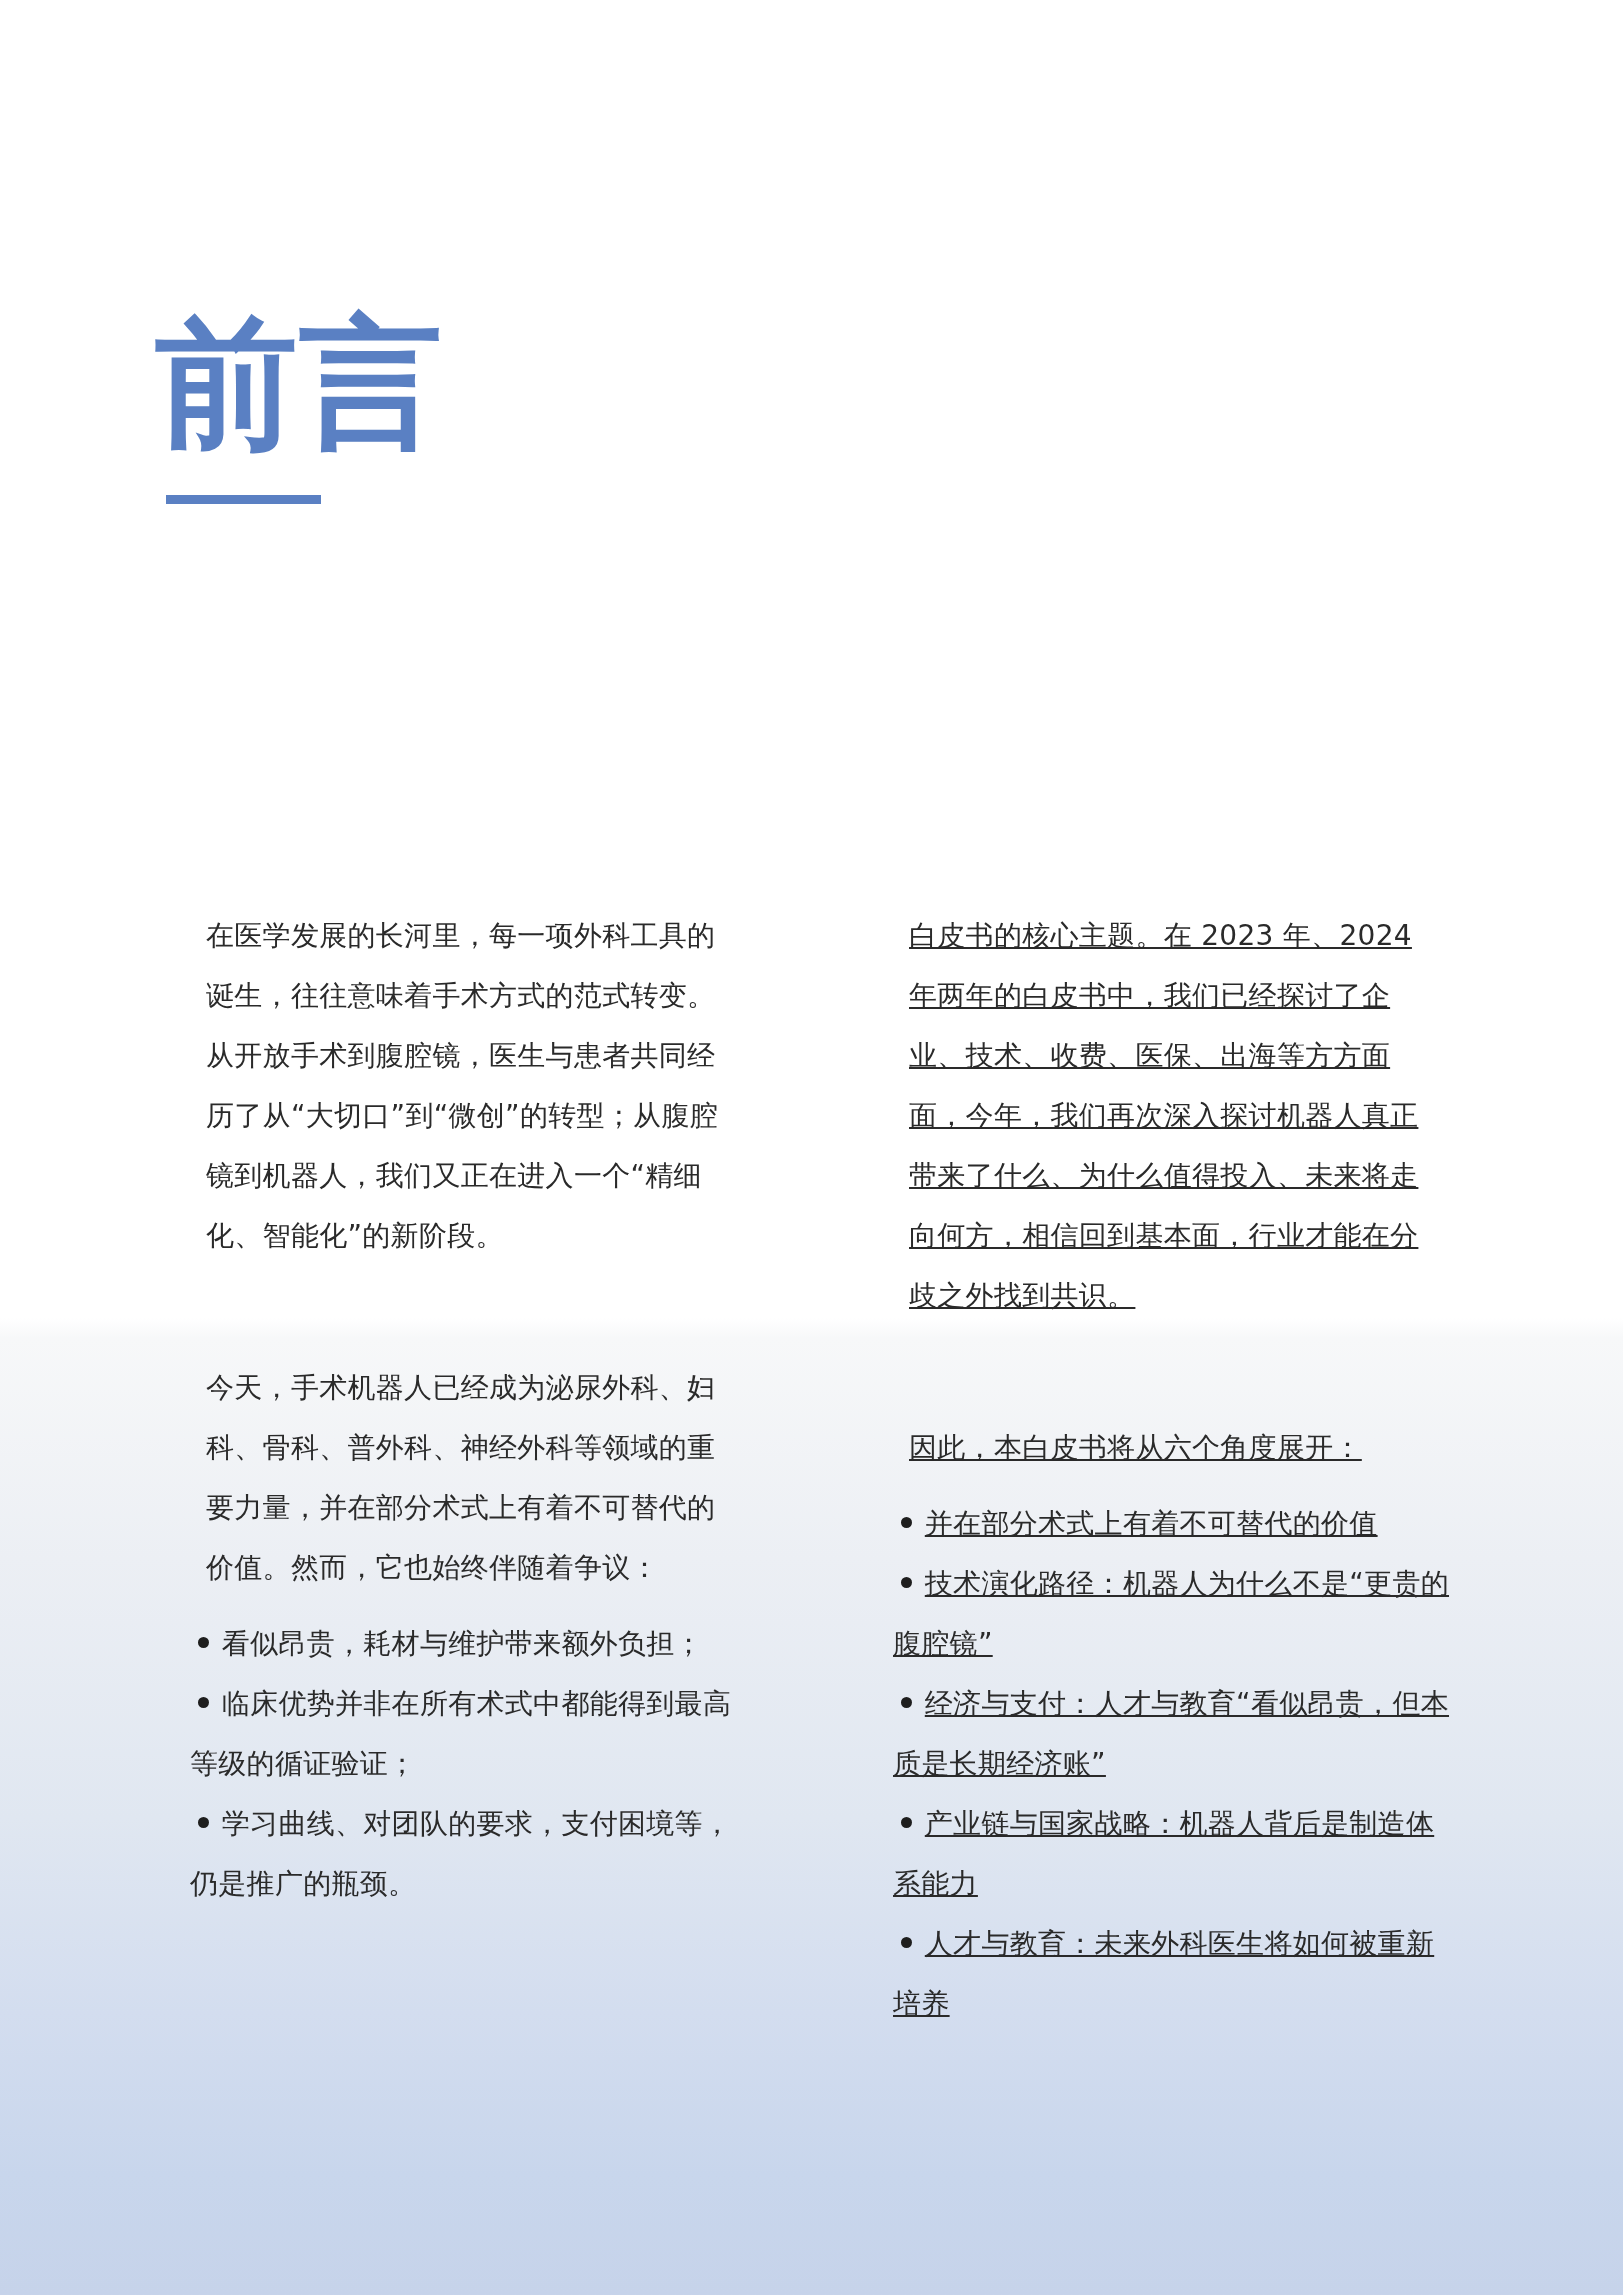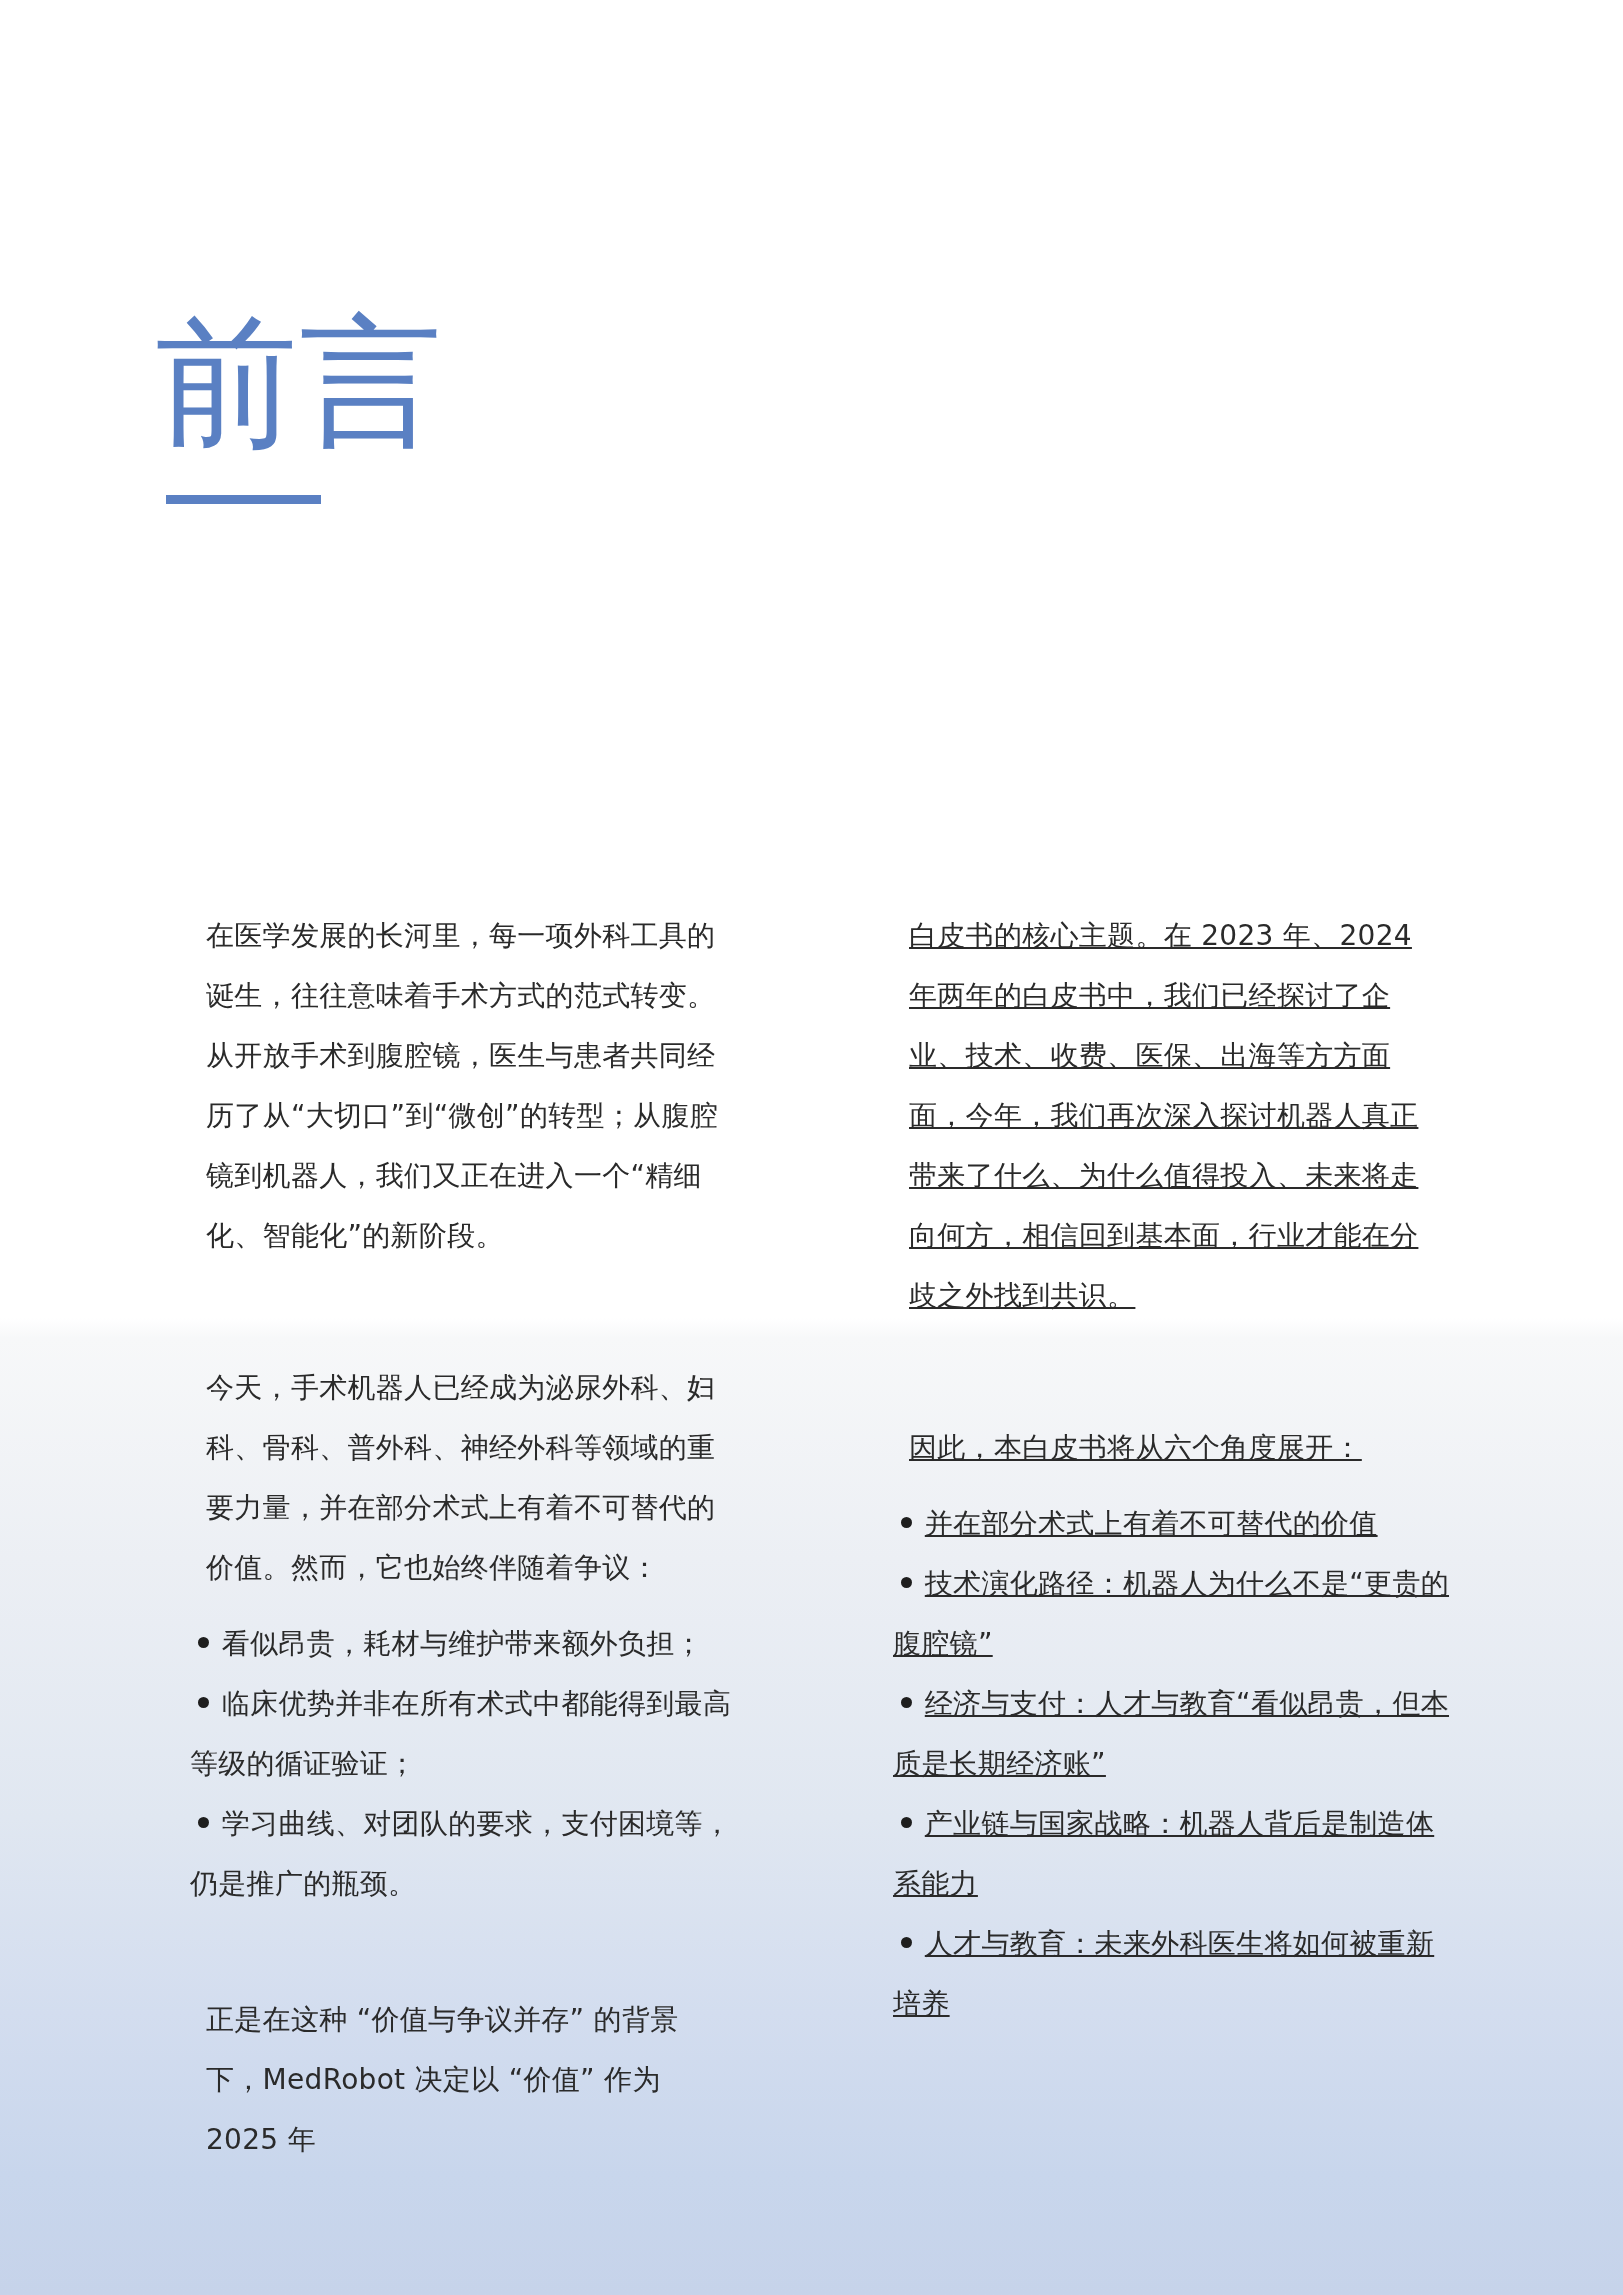--- a/index.html
+++ b/index.html
@@ -18,21 +18,21 @@
         #c8d6ec 2175px,
         #c6d3ea 2295px);
       font-family: "DejaVu Sans", "Liberation Sans", sans-serif;
       color: #2a2a2a;
     }
     .title {
       position: absolute;
       left: 155px;
       top: 305px;
       font-family: "DejaVu Serif", "Liberation Serif", serif;
-      font-weight: normal;
+      font-weight: bold;
       font-size: 143px;
       line-height: 156px;
       color: #5a80c3;
       letter-spacing: 1.3px;
       margin: 0;
     }
     .title-underline {
       position: absolute;
       left: 166px;
       top: 495px;
@@ -72,21 +72,20 @@
 <div class="col col-left">
   <p class="para">在医学发展的长河里，每一项外科工具的诞生，往往意味着手术方式的范式转变。从开放手术到腹腔镜，医生与患者共同经历了从“大切口”到“微创”的转型；从腹腔镜到机器人，我们又正在进入一个“精细化、智能化”的新阶段。</p>
   <div class="gap"></div>
   <p class="para">今天，手术机器人已经成为泌尿外科、妇科、骨科、普外科、神经外科等领域的重要力量，并在部分术式上有着不可替代的价值。然而，它也始终伴随着争议：</p>
   <div class="bullet-list">
     <span class="bullet-line"><span class="bullet"></span><span>看似昂贵，耗材与维护带来额外负担；</span></span>
     <span class="bullet-line"><span class="bullet"></span><span>临床优势并非在所有术式中都能得到最高等级的循证验证；</span></span>
     <span class="bullet-line"><span class="bullet"></span><span>学习曲线、对团队的要求，支付困境等，仍是推广的瓶颈。</span></span>
   </div>
   <div class="gap"></div>
-  <p class="para">正是在这种 “价值与争议并存” 的背景下，MedRobot 决定以 “价值” 作为 2025 年</p>
 </div>
 
 <div class="col col-right">
   <p class="para">白皮书的核心主题。在 2023 年、2024 年两年的白皮书中，我们已经探讨了企业、技术、收费、医保、出海等方方面面，今年，我们再次深入探讨机器人真正带来了什么、为什么值得投入、未来将走向何方，相信回到基本面，行业才能在分歧之外找到共识。</p>
   <div class="gap"></div>
   <p class="para">因此，本白皮书将从六个角度展开：</p>
   <div class="bullet-list">
     <span class="bullet-line"><span class="bullet"></span><span>并在部分术式上有着不可替代的价值</span></span>
     <span class="bullet-line"><span class="bullet"></span><span>技术演化路径：机器人为什么不是“更贵的腹腔镜”</span></span>
     <span class="bullet-line"><span class="bullet"></span><span>经济与支付：人才与教育“看似昂贵，但本质是长期经济账”</span></span>

